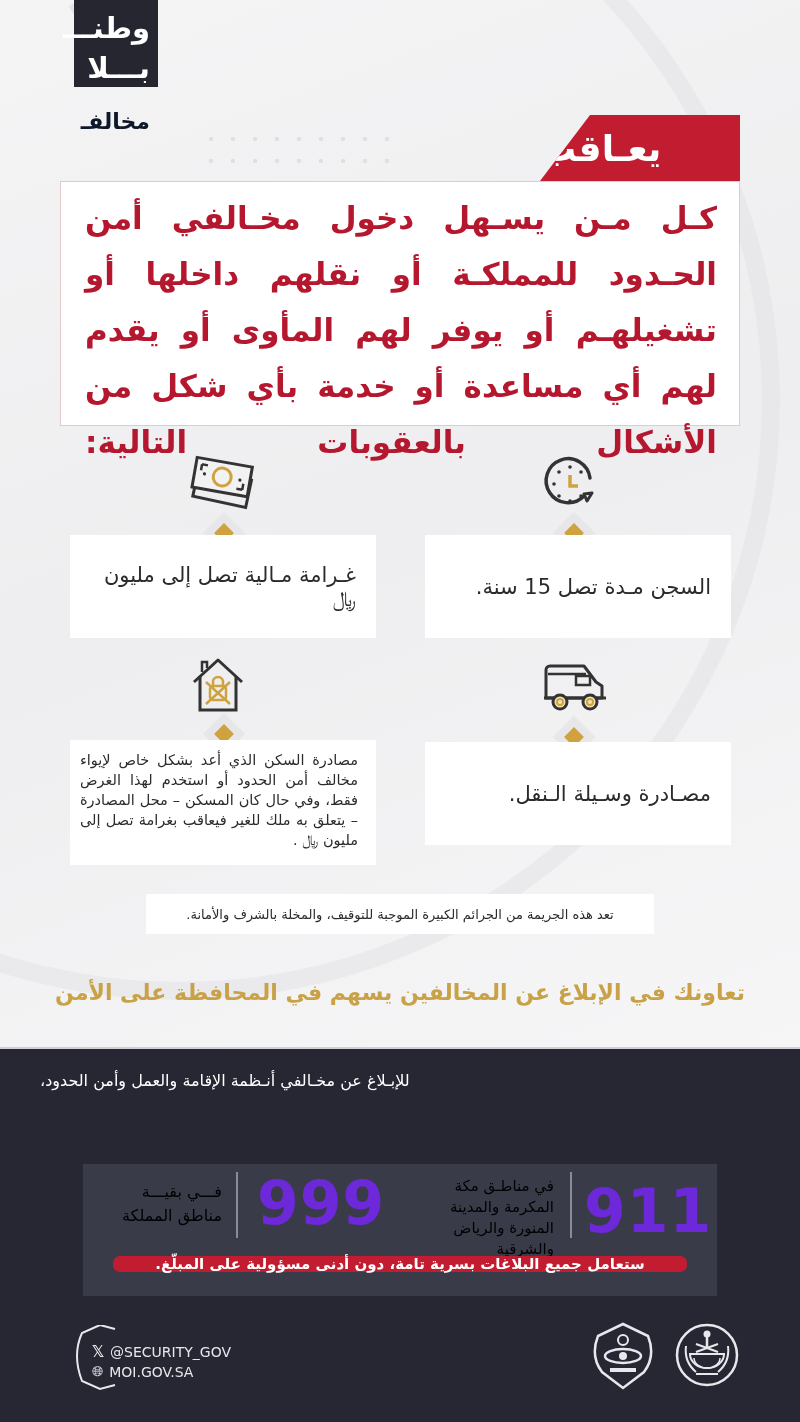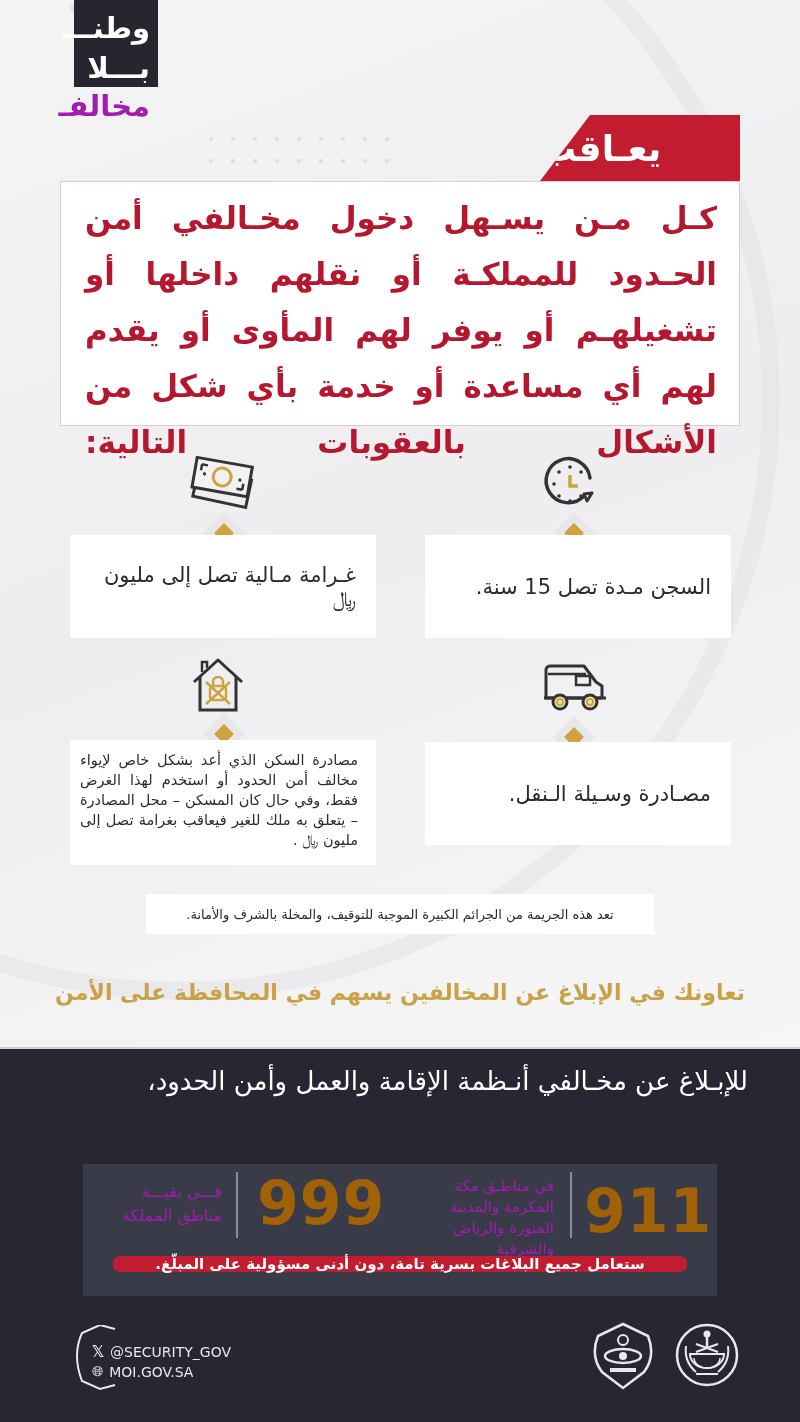--- a/index.html
+++ b/index.html
@@ -36,21 +36,21 @@
     }
 
     
     .logo { position: absolute; left: 66px; top: 0; width: 92px; direction: rtl; }
     .logo-box {
       background: #25262f; width: 84px; height: 87px; color: #fff;
       font-weight: bold; font-size: 29px; line-height: 40px; text-align: right;
       padding: 8px 8px 0 0;
     }
     .logo-box div { letter-spacing: 1px; }
-    .logo-bottom { color: #a21caf; font-weight: bold; font-size: 29px; line-height: 38px; text-align: right; padding-right: 8px; margin-top: 0; }
+    .logo-bottom { color: #0f172a; font-weight: bold; font-size: 22px; line-height: 38px; text-align: right; padding-right: 8px; margin-top: 16px; }
 
     
     .punish-tab {
       position: absolute; right: 60px; top: 115px; width: 200px; height: 66px;
       background: #c21c31;
       clip-path: polygon(25% 0, 100% 0, 100% 100%, 0 100%);
       color: #fff; font-weight: bold; font-size: 36px;
       display: flex; align-items: center; justify-content: flex-end; padding-right: 22px;
     }
     .intro-box {
@@ -92,33 +92,33 @@
       position: absolute; left: 0; right: 0; top: 980px; text-align: center;
       color: #c9a248; font-weight: bold; font-size: 22px;
     }
 
     
     .dark {
       position: absolute; left: 0; right: 0; top: 1047px; bottom: 0;
       background: #262733; border-top: 2px solid #cfcfd4;
     }
     .report-text {
-      position: absolute; left: 40px; right: 52px; top: 1062px; text-align: right;
-      color: #fff; font-size: 26px; line-height: 38px;
+      position: absolute; left: 40px; right: 39px; top: 1062px; text-align: left;
+      color: #fff; font-size: 16px; line-height: 38px;
     }
     .numbers-panel {
       position: absolute; left: 83px; right: 83px; top: 1164px; height: 132px;
       background: #3a3b49;
     }
     .num {
-      position: absolute; color: #a16207; font-weight: bold; font-size: 60px;
+      position: absolute; color: #6d28d9; font-weight: bold; font-size: 60px;
       font-family: "DejaVu Sans", sans-serif; direction: ltr; letter-spacing: 1px;
     }
     .num-desc {
-      position: absolute; color: #a21caf; font-size: 15px; line-height: 21px; 
+      position: absolute; color: #000000; font-size: 15px; line-height: 21px; 
     }
     .vline { position: absolute; width: 1.5px; background: #8a8b98; }
     .red-bar {
       position: absolute; left: 113px; right: 113px; top: 1256px; height: 16px;
       background: #c21c31; color: #fff; font-weight: bold; font-size: 15px;
       display: flex; align-items: center; justify-content: center; border-radius: 7px;
     }
 
     .social { position: absolute; left: 70px; top: 1325px; width: 180px; height: 70px; direction: ltr; }
     .social-line { position: absolute; left: 22px; display: flex; align-items: center; gap: 6px;

